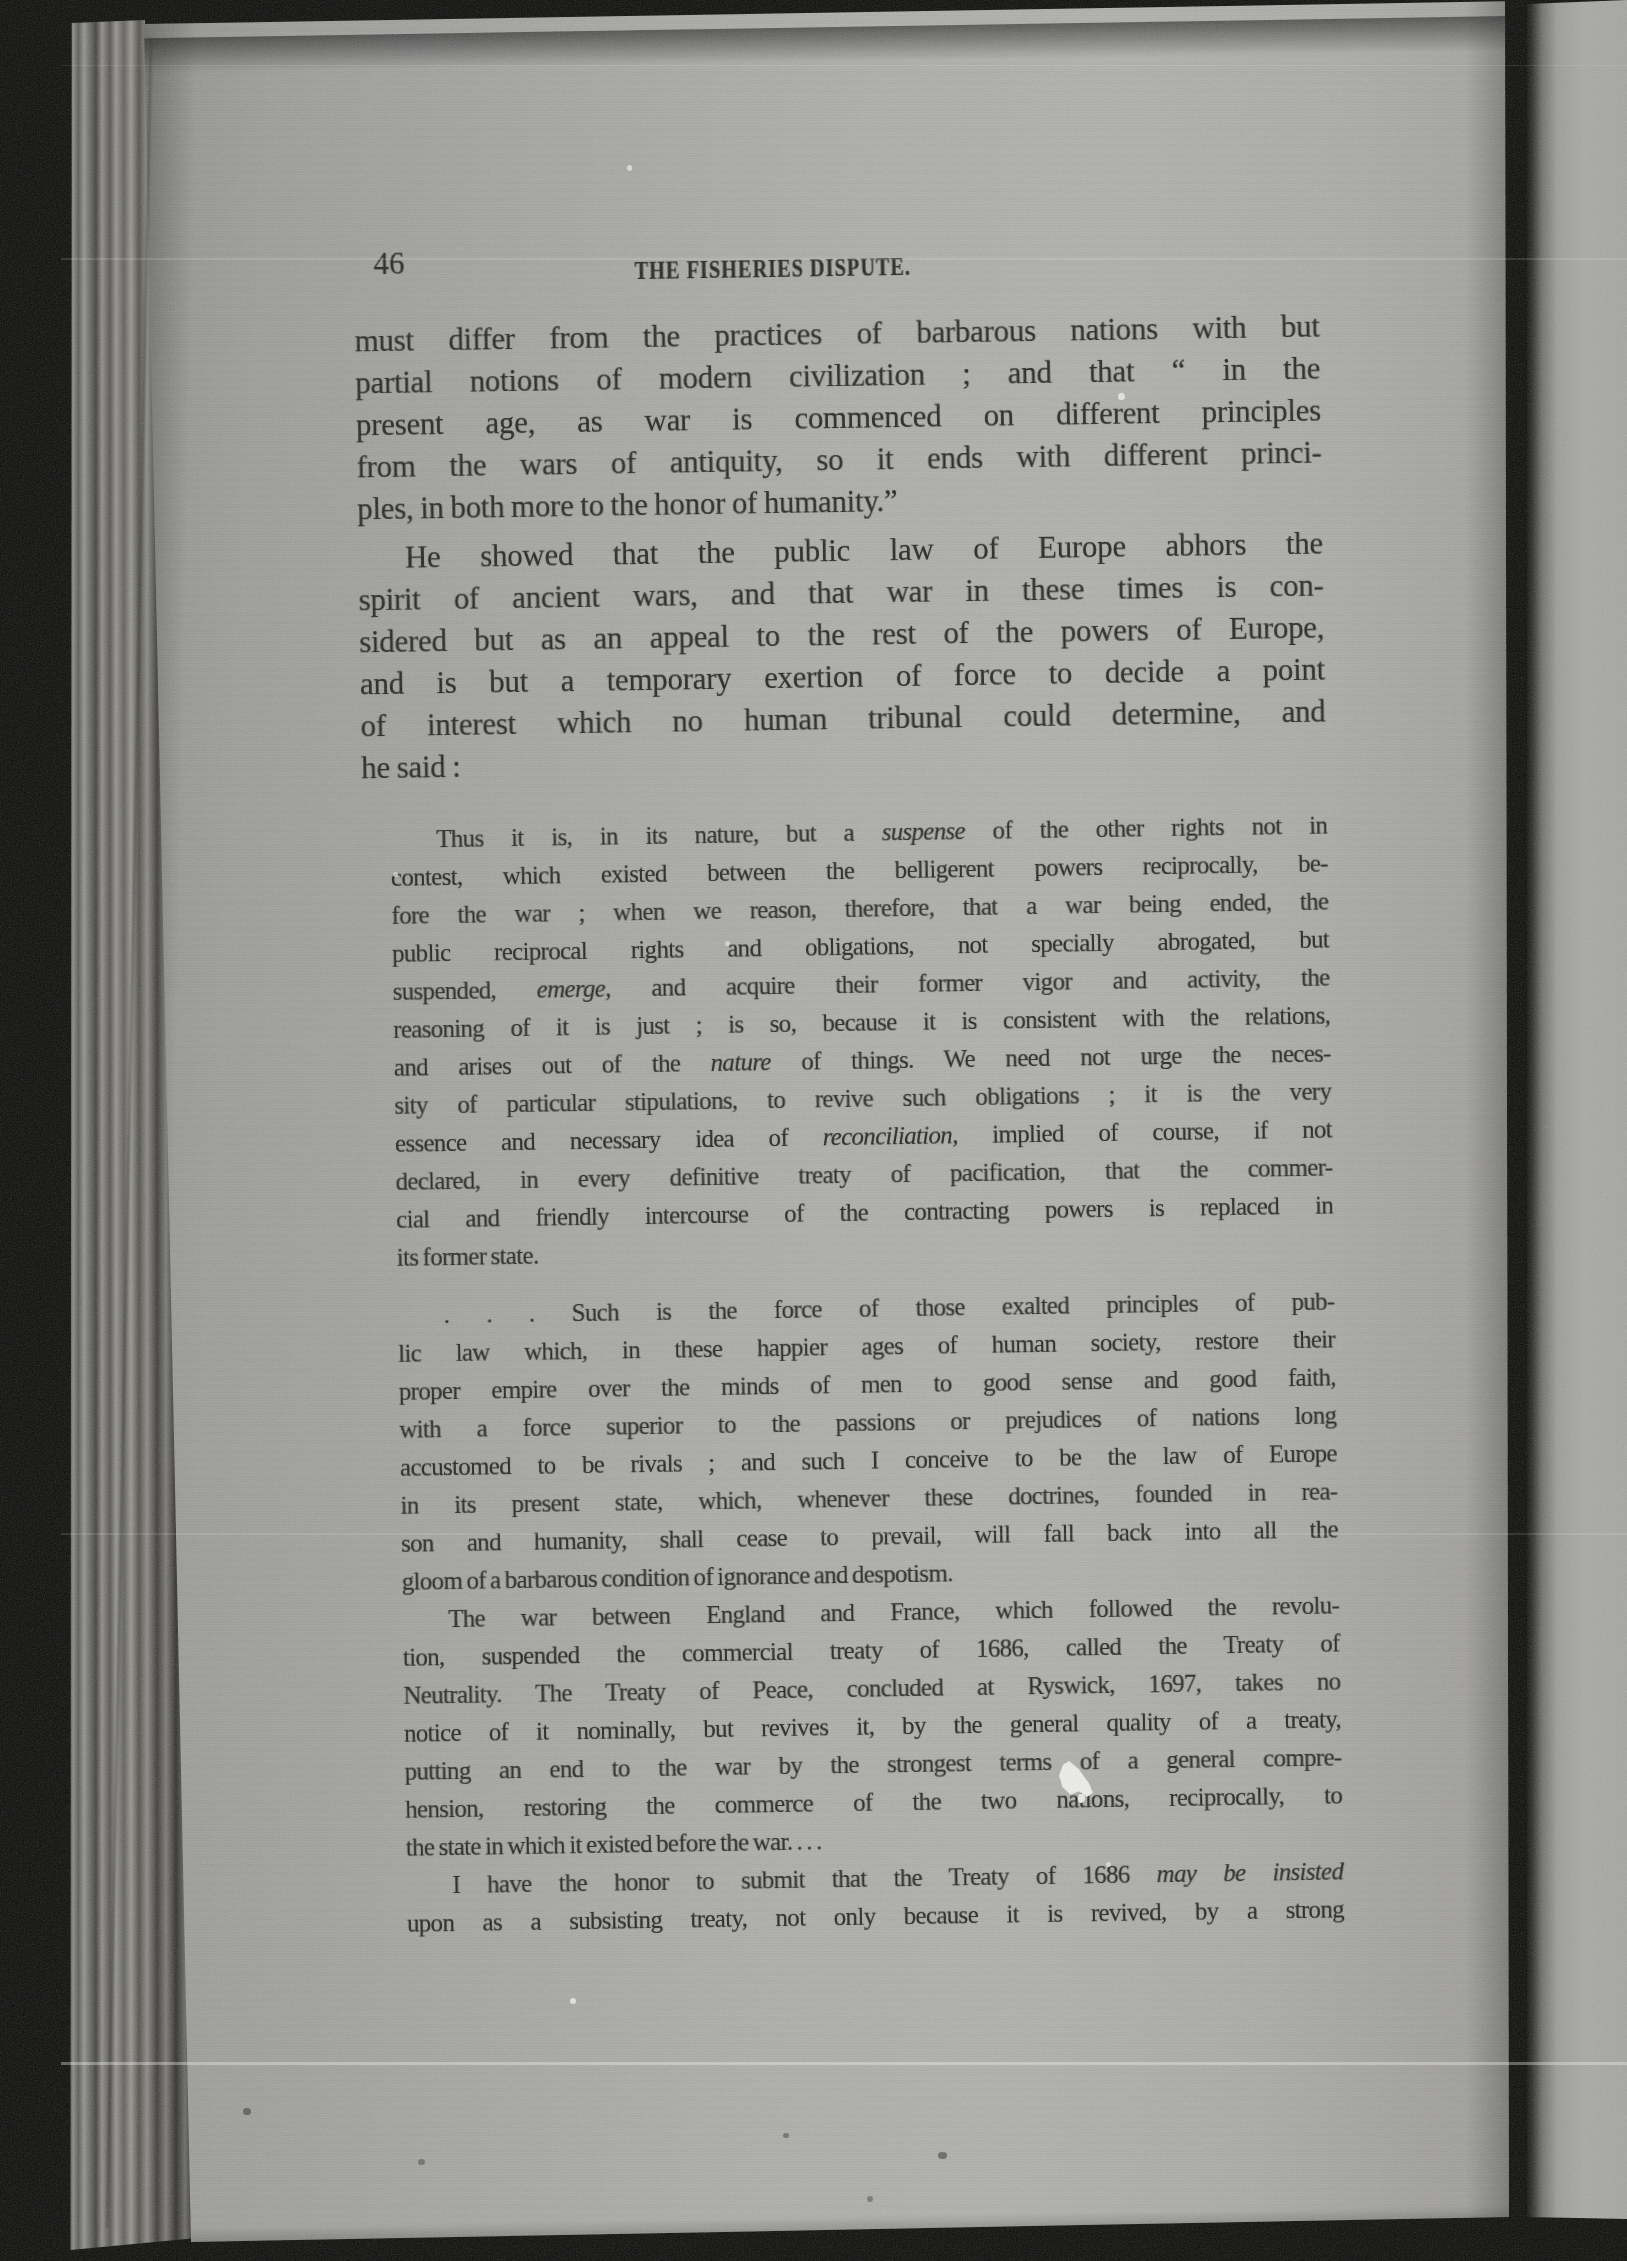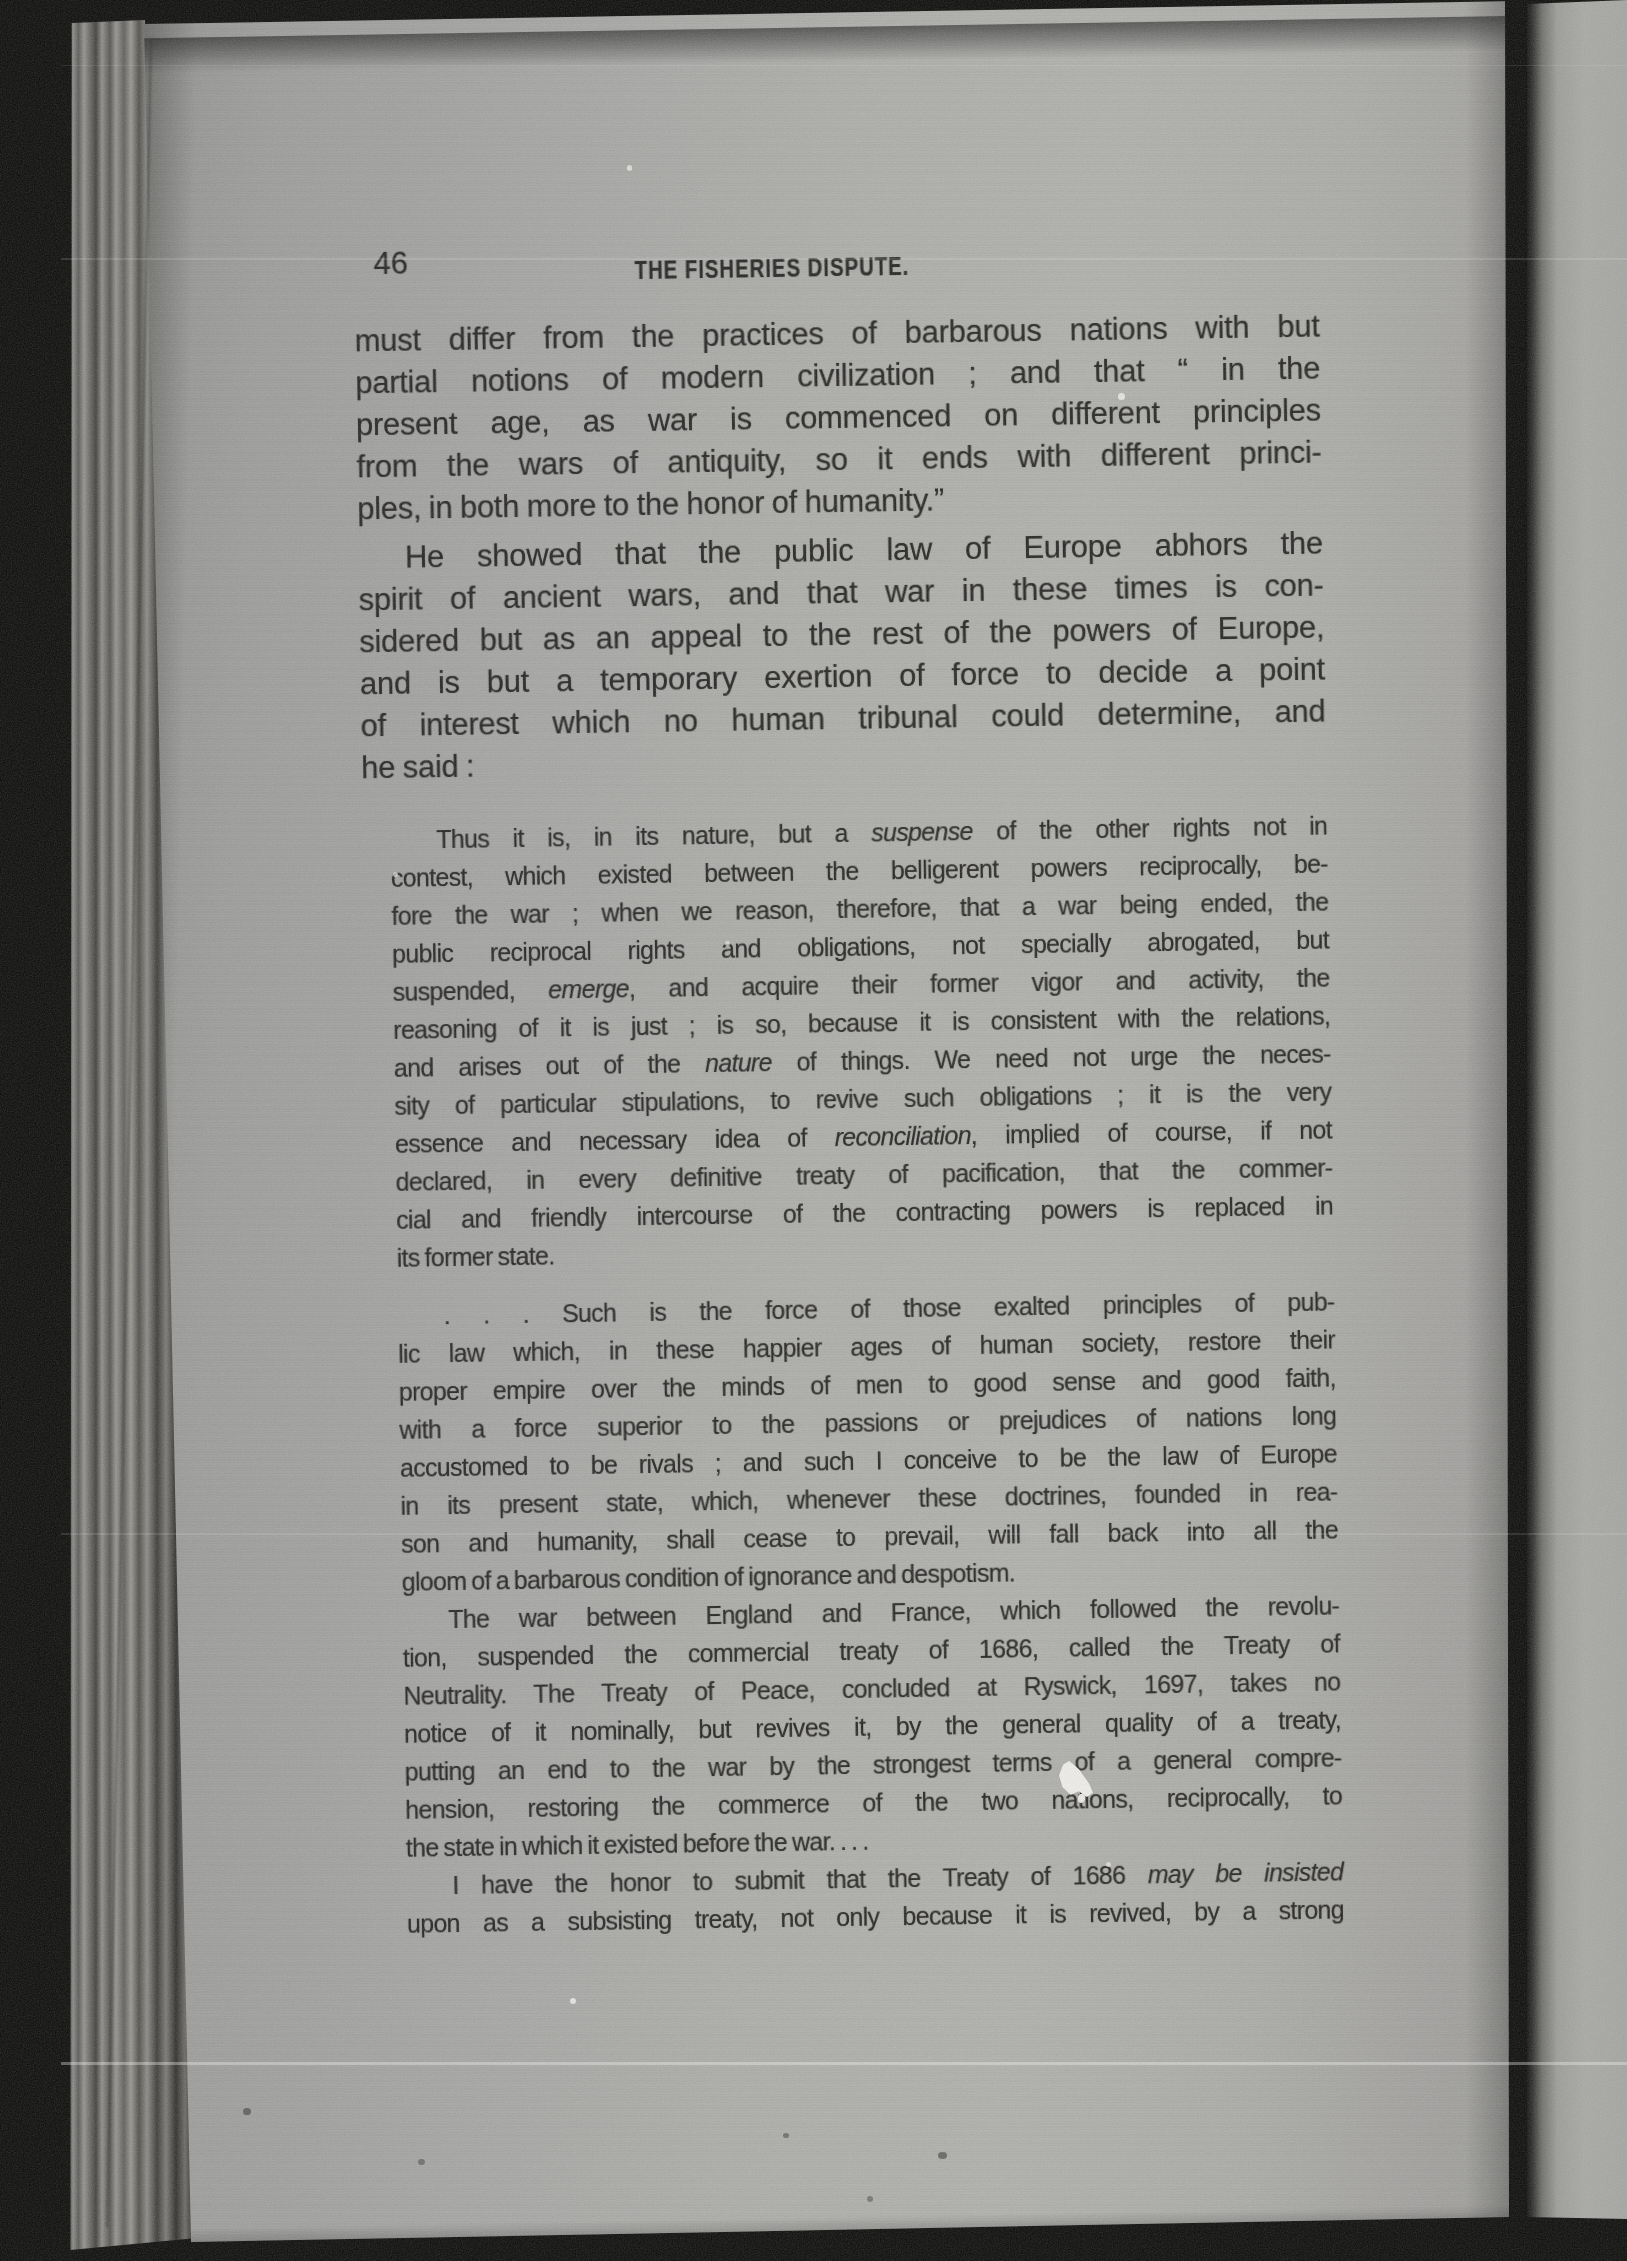--- a/index.html
+++ b/index.html
@@ -1,17 +1,17 @@
 <!DOCTYPE html>
 <html style="font-size:10.8px"><head>
 <meta charset="utf-8">
 <style>
   html,body{margin:0;padding:0;background:#000;}
   .canvas{position:relative;width:1627px;height:2261px;background:#0a0a09;overflow:hidden;
-          font-family:Liberation Sans, sans-serif;}
+          font-family:Liberation Serif, serif;}
 
   
   .edges{position:absolute;left:65px;top:0;width:135px;height:2257px;
     background:linear-gradient(90deg,#141414 0,#3f3e3c 4px,#8a8a87 8px,#5a5a57 13.5px,#93928f 19px,
       #6e6e6a 24px,#413f3c 31px,#8e8d8a 37px,#55544f 45px,#949390 51px,#5f5e5a 59px,#97968f 66px,
       #504f4b 74px,#8b8a86 82px,#3b3a37 92px,#7a7975 101px,#2e2d2b 111px,#6b6a66 120px,#23221f 130px,#55544f 135px);
     clip-path:polygon(6.7px 23px,80px 20px,132px 2238px,5.4px 2250px);}
 
   
   .page{position:absolute;left:121px;top:0;width:1391px;height:2261px;

